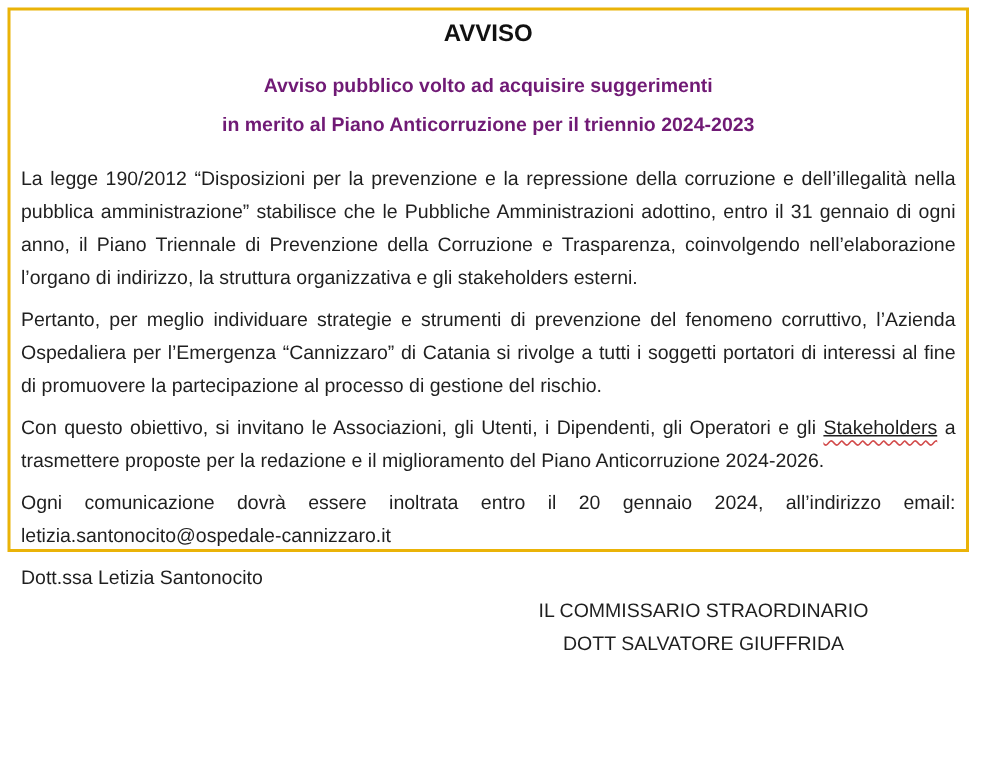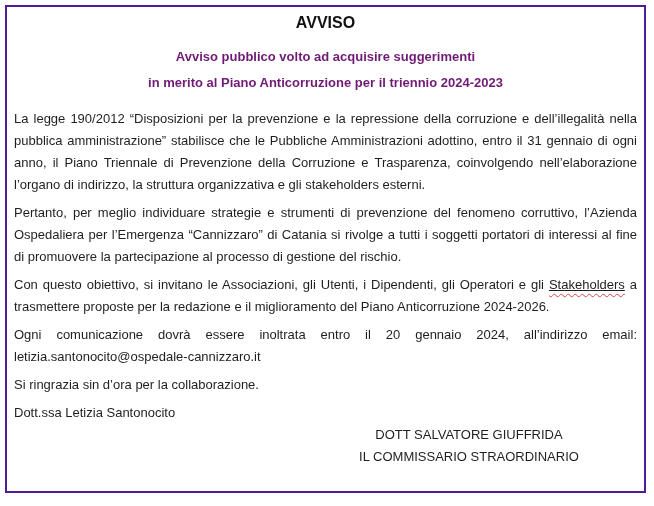--- a/index.html
+++ b/index.html
@@ -8,22 +8,22 @@
     background: #ffffff;
     width: 654px;
     height: 506px;
     overflow: hidden;
   }
   .doc-border {
     position: absolute;
     left: 5px;
     top: 5px;
     width: 641px;
-    height: 488px;
-    border: 2px solid #4c1d95;
+    height: 363px;
+    border: 2px solid #eab308;
     box-sizing: border-box;
     padding: 5px 7px;
     font-family: "Liberation Sans", "DejaVu Sans", sans-serif;
     color: #1f1f1f;
     font-size: 13px;
     line-height: 22px;
   }
   .doc-title {
     margin: 0;
     font-size: 16px;
@@ -75,24 +75,23 @@
   <div class="doc-subtitle line2">in merito al Piano Anticorruzione per il triennio 2024-2023</div>
 
   <p class="para first">La legge 190/2012 “Disposizioni per la prevenzione e la repressione della corruzione e dell’illegalità nella pubblica amministrazione” stabilisce che le Pubbliche Amministrazioni adottino, entro il 31 gennaio di ogni anno, il Piano Triennale di Prevenzione della Corruzione e Trasparenza, coinvolgendo nell’elaborazione l’organo di indirizzo, la struttura organizzativa e gli stakeholders esterni.</p>
 
   <p class="para">Pertanto, per meglio individuare strategie e strumenti di prevenzione del fenomeno corruttivo, l’Azienda Ospedaliera per l’Emergenza “Cannizzaro” di Catania si rivolge a tutti i soggetti portatori di interessi al fine di promuovere la partecipazione al processo di gestione del rischio.</p>
 
   <p class="para"><span>Con questo obiettivo, si invitano le Associazioni, gli Utenti, i Dipendenti, gli Operatori e gli </span><span class="underlined"><span class="squiggle">Stakeholders</span></span><span> a trasmettere proposte per la redazione e il miglioramento del Piano Anticorruzione 2024-2026.</span></p>
 
   <p class="para"><span>Ogni comunicazione dovrà essere inoltrata entro il 20 gennaio 2024, all’indirizzo email: </span><span class="email">letizia.santonocito@ospedale-cannizzaro.it</span></p>
 
-  <p class="para">Si ringrazia sin d’ora per la collaborazione.</p>
 
   <div class="sig-left">
     <div>Dott.ssa Letizia Santonocito</div>
   </div>
 
   <div class="sig-right">
+    <div>IL COMMISSARIO STRAORDINARIO</div>
     <div>DOTT SALVATORE GIUFFRIDA</div>
-    <div>IL COMMISSARIO STRAORDINARIO</div>
   </div>
 
 </div>
 
 </body></html>

